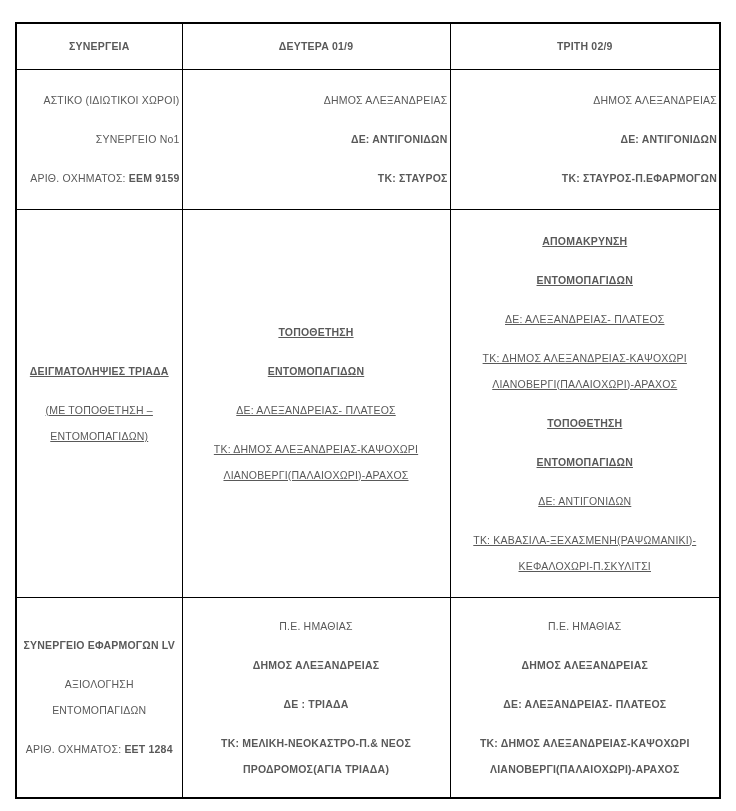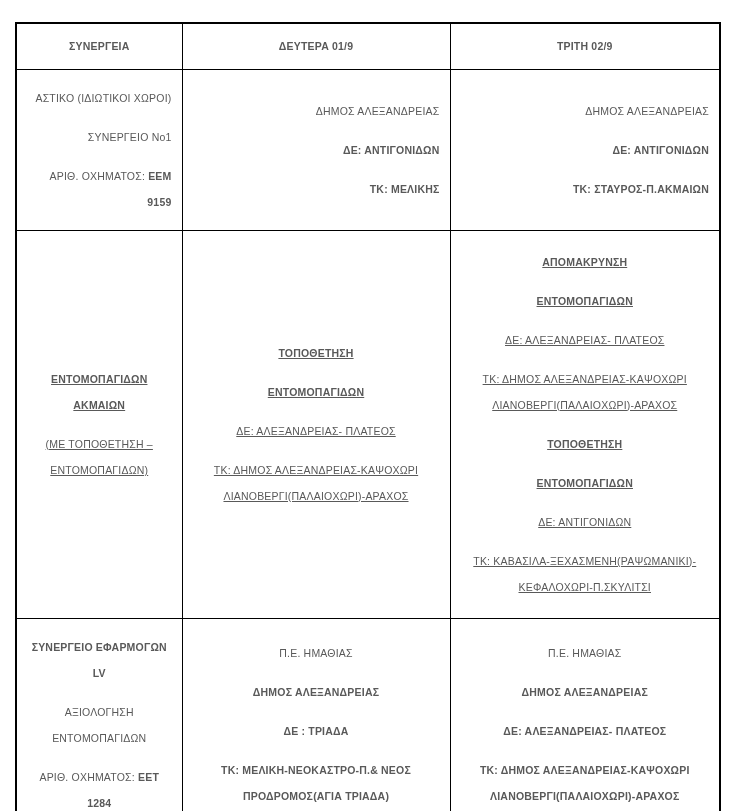--- a/index.html
+++ b/index.html
@@ -29,21 +29,21 @@
     border:2px solid var(--border-color);
     background:var(--bg-color);
   }
   col.c1{width:166px;}
   col.c2{width:268px;}
   col.c3{width:270px;}
   th,td{
     border:1px solid var(--border-color);
     text-align:center;
     vertical-align:middle;
-    padding:2px 10px;
+    padding:2px 2px;
     color:var(--text-color);
     font-size:10.5px;
   }
   thead tr{height:46px;}
   tr.row-1 td{height:140px;text-align:right;}
   tr.row-2 td{height:388px;text-decoration:underline;}
   tr.row-3 td{height:198px;margin-top:40px;}
   th{
     font-weight:bold;
     letter-spacing:0.2px;
@@ -76,31 +76,31 @@
     <tbody>
         <tr class="row-1">
           <td>
             <p><span>ΑΣΤΙΚΟ (ΙΔΙΩΤΙΚΟΙ ΧΩΡΟΙ)</span></p>
             <p><span>ΣΥΝΕΡΓΕΙΟ Νο1</span></p>
             <p><span>ΑΡΙΘ. ΟΧΗΜΑΤΟΣ: </span><b>ΕΕΜ 9159</b></p>
           </td>
           <td>
             <p><span>ΔΗΜΟΣ ΑΛΕΞΑΝΔΡΕΙΑΣ</span></p>
             <p><b>ΔΕ: ΑΝΤΙΓΟΝΙΔΩΝ</b></p>
-            <p><b>ΤΚ: ΜΕΛΙΚΗΣ</b></p>
+            <p><b>ΤΚ: ΣΤΑΥΡΟΣ</b></p>
           </td>
           <td>
             <p><span>ΔΗΜΟΣ ΑΛΕΞΑΝΔΡΕΙΑΣ</span></p>
             <p><b>ΔΕ: ΑΝΤΙΓΟΝΙΔΩΝ</b></p>
-            <p><b>ΤΚ: ΣΤΑΥΡΟΣ-Π.ΑΚΜΑΙΩΝ</b></p>
+            <p><b>ΤΚ: ΣΤΑΥΡΟΣ-Π.ΕΦΑΡΜΟΓΩΝ</b></p>
           </td>
         </tr>
         <tr class="row-2">
           <td>
-            <p><b>ΕΝΤΟΜΟΠΑΓΙΔΩΝ ΑΚΜΑΙΩΝ</b></p>
+            <p><b>ΔΕΙΓΜΑΤΟΛΗΨΙΕΣ ΤΡΙΑΔΑ</b></p>
             <p><span>(ΜΕ ΤΟΠΟΘΕΤΗΣΗ –
 ΕΝΤΟΜΟΠΑΓΙΔΩΝ)</span></p>
           </td>
           <td>
             <p><b>ΤΟΠΟΘΕΤΗΣΗ</b></p>
             <p><b>ΕΝΤΟΜΟΠΑΓΙΔΩΝ</b></p>
             <p><span>ΔΕ: ΑΛΕΞΑΝΔΡΕΙΑΣ- ΠΛΑΤΕΟΣ</span></p>
             <p><span>ΤΚ: ΔΗΜΟΣ ΑΛΕΞΑΝΔΡΕΙΑΣ-ΚΑΨΟΧΩΡΙ
 ΛΙΑΝΟΒΕΡΓΙ(ΠΑΛΑΙΟΧΩΡΙ)-ΑΡΑΧΟΣ</span></p>
           </td>

